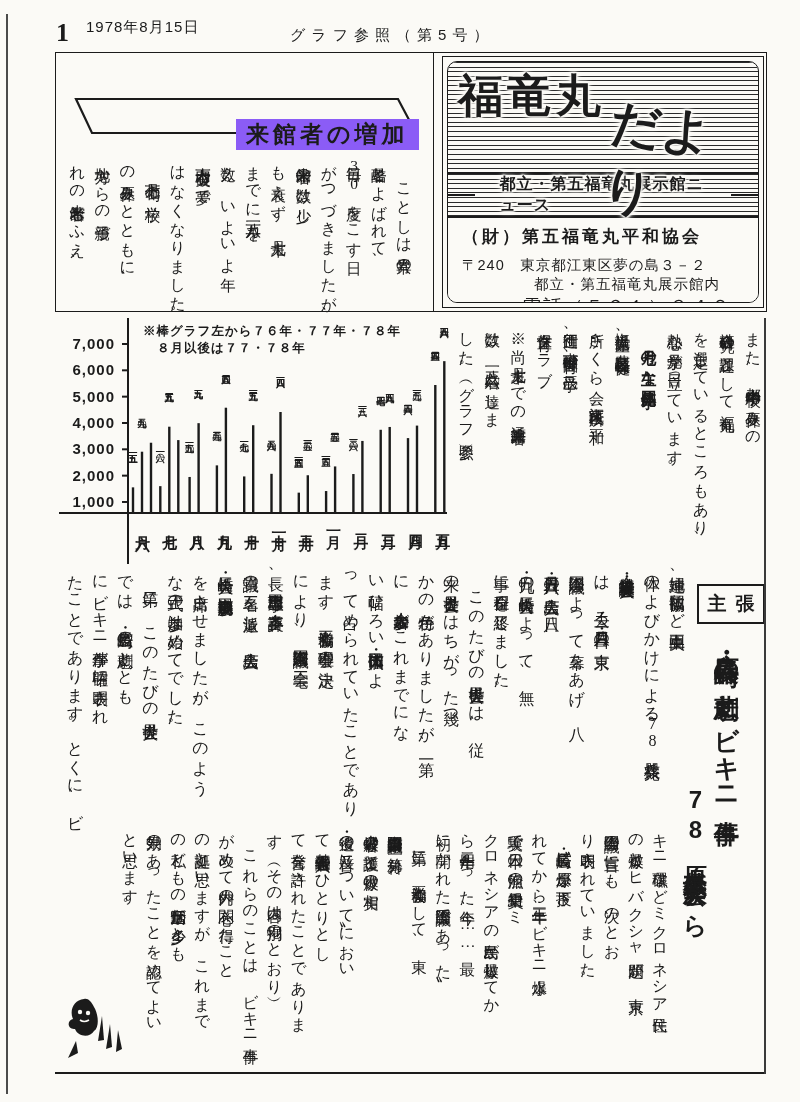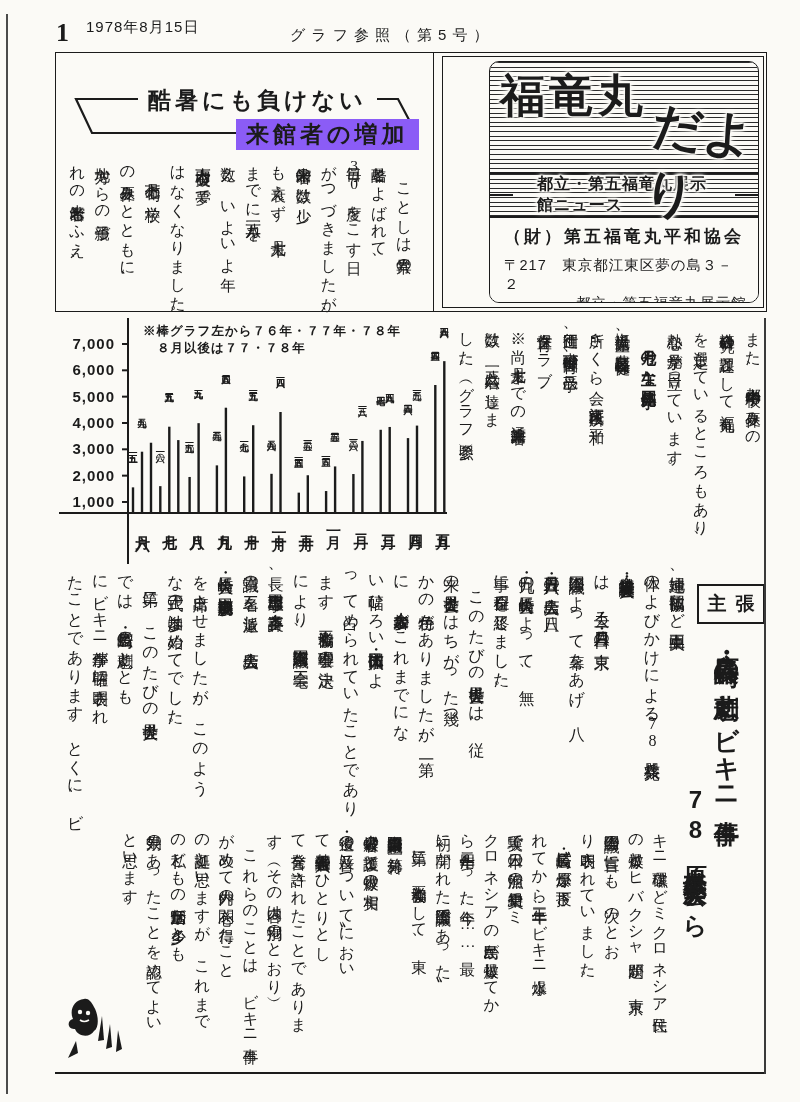--- a/index.html
+++ b/index.html
@@ -28,21 +28,21 @@
   .visitors-cols .c{font-size:15.5px;letter-spacing:1px;}
   .band-a .c{font-size:16px;letter-spacing:.5px;}
   .band-b .c{font-size:15.5px;letter-spacing:.5px;}
   .lead-cols{left:6px;top:102px;width:352px;height:152px;}
   .visitors-cols{left:450px;top:321px;width:313px;height:240px;}
   .band-a{left:60px;top:564px;width:627px;height:256px;}
   .band-b{left:116px;top:823px;width:554px;height:250px;}
   
   .masthead{position:absolute;left:386px;top:3px;width:320px;height:250px;border:1.5px solid #1b1b1b;background:#fbfaf6;}
   .mast-inner{position:absolute;left:4px;top:4px;right:4px;bottom:4px;border:1.5px solid #1b1b1b;
-              border-radius:10px;overflow:hidden;display:flex;flex-direction:column;margin-left:42px;}
+              border-radius:10px;overflow:hidden;display:flex;flex-direction:column;}
   .stripes{background:repeating-linear-gradient(to bottom,#2a2a2a 0px,#2a2a2a 1px,transparent 1px,transparent 4.6px);}
   .mast-top{flex:0 0 110px;position:relative;}
   .halo{text-shadow:0 0 2px #fbfaf6,0 0 3px #fbfaf6,0 0 5px #fbfaf6,0 0 6px #fbfaf6,1px 1px 2px #fbfaf6,-1px -1px 2px #fbfaf6;}
   .title-main{position:absolute;left:10px;top:4px;font-size:45px;font-weight:700;letter-spacing:4px;
               font-family:"Liberation Serif",serif;}
   .title-sub{position:absolute;left:158px;top:36px;font-size:50px;font-weight:700;letter-spacing:0px;
              transform:rotate(7deg);font-family:"Liberation Serif",serif;}
   .mast-band{flex:0 0 33px;display:flex;align-items:center;justify-content:center;gap:24px;
              border-top:2px solid #1b1b1b;border-bottom:2px solid #1b1b1b;}
   .mast-band .txt{font-size:16px;font-weight:700;letter-spacing:1px;font-family:"Liberation Sans",sans-serif;}
@@ -86,21 +86,20 @@
 
   <span class="pg-num">1</span>
   <span class="pg-date">1978年8月15日</span>
   <span class="pg-title">グラフ参照（第5号）</span>
 
   <section class="topbox">
     <div class="hl-shape">
       <svg width="420" height="84" viewBox="0 0 420 84">
         <polygon points="8,16 330,16 348,50 24,50" fill="none" stroke="#1b1b1b" stroke-width="2.2"></polygon>
       </svg>
-      <div class="hl1">酷暑にも負けない</div>
       <div class="hl2">来館者の増加</div>
     </div>
     <div class="vcols lead-cols">
         <div class="c">　ことしは異常の</div>
         <div class="c">酷暑とよばれて、</div>
         <div class="c">毎日30度をこす日</div>
         <div class="c">がつづきましたが、</div>
         <div class="c">来館者の数は少し</div>
         <div class="c">も衰えず、七月末</div>
         <div class="c">までに八万一千を</div>
@@ -120,21 +119,21 @@
           <span class="title-main halo">福竜丸</span>
           <span class="title-sub halo">だより</span>
         </div>
         <div class="mast-band stripes">
           <span class="dash"></span>
           <span class="txt halo">都立・第五福竜丸展示館ニュース</span>
           <span class="dash"></span>
         </div>
         <div class="mast-white">
           <div class="publisher">（財）第五福竜丸平和協会</div>
-          <div class="addr1">〒217　東京都江東区夢の島３－２</div>
+          <div class="addr1">〒240　東京都江東区夢の島３－２</div>
           <div class="addr2">都立・第五福竜丸展示館内</div>
           <div class="phone">電話（５２１）８４９４</div>
         </div>
       </div>
     </div>
   </section>
 
   <div class="chart" id="chart"><svg width="392" height="252" viewBox="0 0 392 252">
         <line x1="71" y1="2" x2="71" y2="248" stroke="#1b1b1b" stroke-width="2"></line>
         <line x1="2" y1="197" x2="390" y2="197" stroke="#1b1b1b" stroke-width="2"></line>

